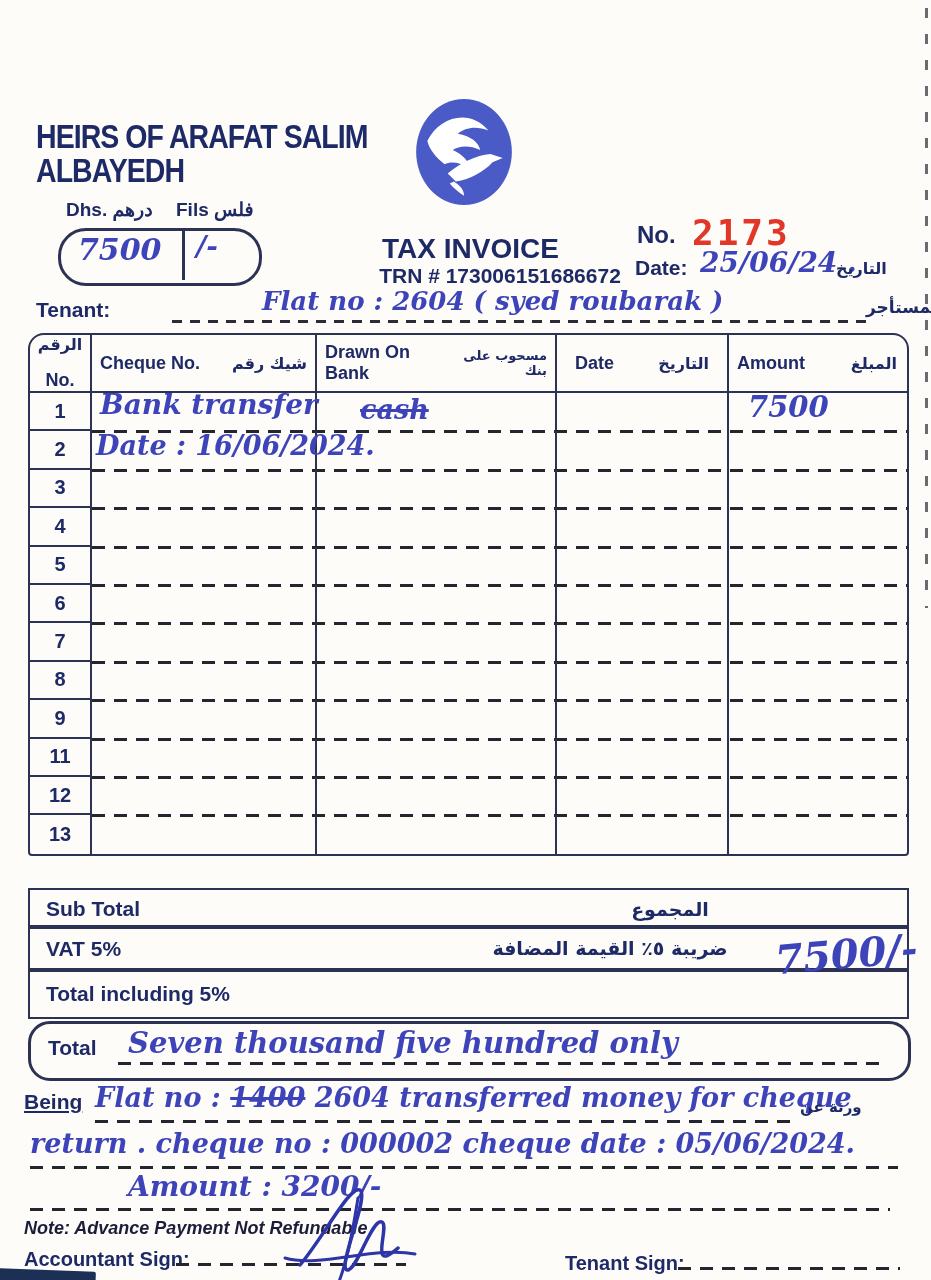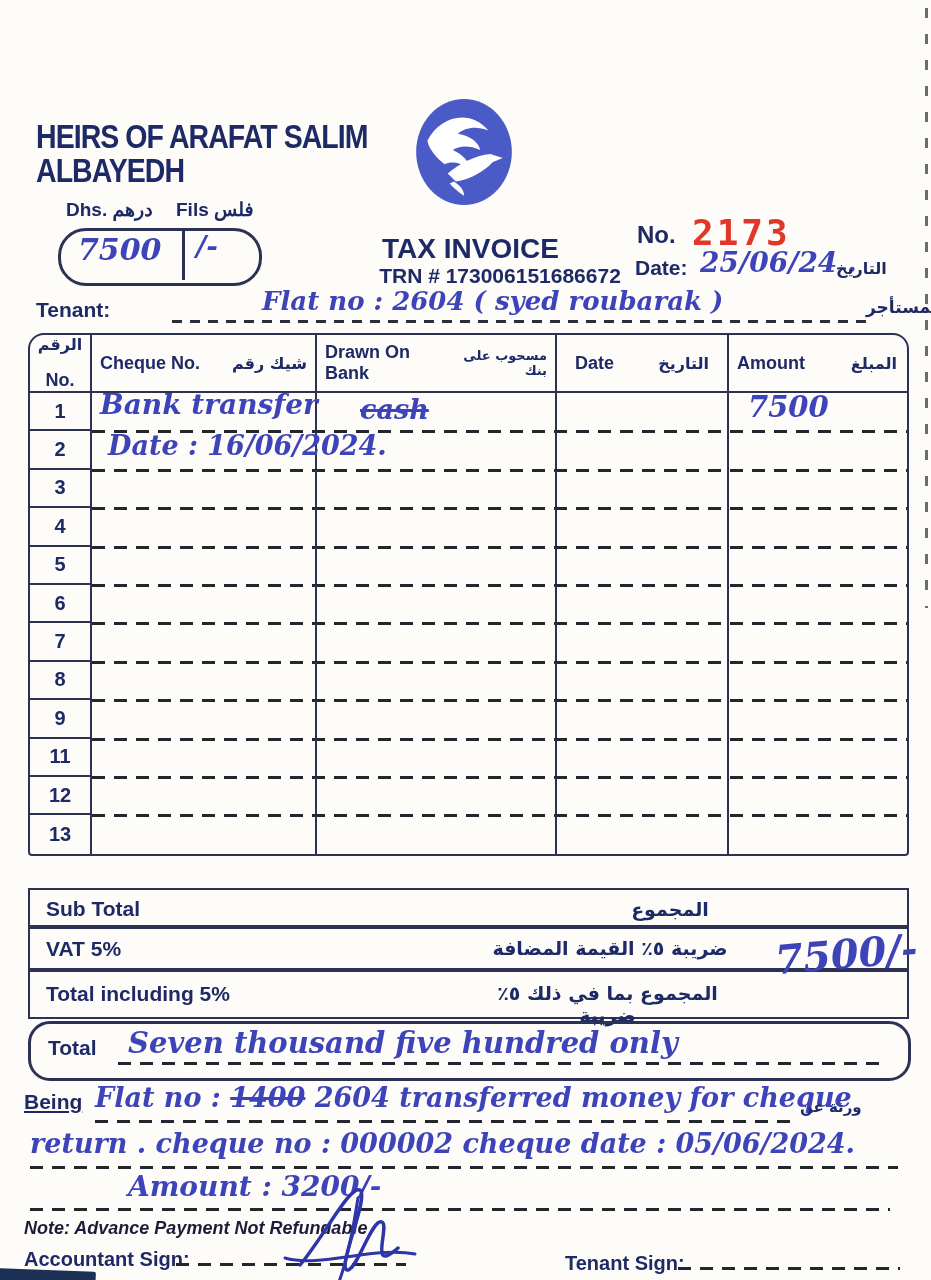--- a/index.html
+++ b/index.html
@@ -55,21 +55,21 @@
   .t-row>div{border-right:2.5px solid #2c3254;}
   .t-row>div:last-child{border-right:none;}
   .t-row .num{display:flex;align-items:center;justify-content:center;font-size:20px;font-weight:bold;border-bottom:2px solid #2c3254;}
   .t-row:last-child .num{border-bottom:none;}
   .t-row:not(:last-child)::after{content:"";position:absolute;left:62px;right:0;bottom:-2px;height:3px;background:repeating-linear-gradient(90deg,#23262e 0 13px,transparent 13px 22px);}
 
   
   #hw-row1-cheque{left:100px;top:388px;font-size:28px;}
   #hw-row1-bank{left:360px;top:394px;font-size:27px;}
   #hw-row1-amount{left:748px;top:390px;font-size:29px;}
-  #hw-row2-cheque{left:108px;top:430px;font-size:27px;}
+  #hw-row2-cheque{left:96px;top:430px;font-size:27px;}
 
   
   .sumbox{left:28px;width:877px;border:2.5px solid #2c3254;background:transparent;}
   #box-subtotal{top:888px;height:37px;}
   #box-vat{top:925px;height:43px;}
   #box-totalinc{top:968px;height:47px;}
   .sum-en{position:absolute;left:16px;top:50%;transform:translateY(-50%);font-size:21px;font-weight:bold;}
   .sum-ar{position:absolute;font-size:19px;font-weight:bold;direction:rtl;text-align:center;font-family:"DejaVu Sans",sans-serif;}
   #subtotal-ar{left:555px;width:170px;top:8px;}
   #vat-ar{left:455px;width:250px;top:10px;}
@@ -259,21 +259,20 @@
   <div class="abs sumbox" id="box-subtotal">
     <span class="sum-en">Sub Total</span>
     <span class="sum-ar" id="subtotal-ar">المجموع</span>
   </div>
   <div class="abs sumbox" id="box-vat">
     <span class="sum-en">VAT 5%</span>
     <span class="sum-ar" id="vat-ar">ضريبة ٥٪ القيمة المضافة</span>
   </div>
   <div class="abs sumbox" id="box-totalinc">
     <span class="sum-en">Total including 5%</span>
-    <span class="sum-ar" id="totalinc-ar">المجموع بما في ذلك ٥٪ ضريبة</span>
   </div>
   <div class="abs hand" id="hw-vat-amount">7500/-</div>
 
   <div class="abs" id="total-box"></div>
   <div class="abs print" id="total-label">Total</div>
   <div class="abs dashes" id="total-dashes"></div>
   <div class="abs hand" id="total-value">Seven thousand five hundred only</div>
 
   <div class="abs print" id="being-label">Being</div>
   <div class="abs hand" id="being-line1"><span>Flat no : </span><span class="struck">1400</span><span> 2604 transferred money for cheque</span></div>

